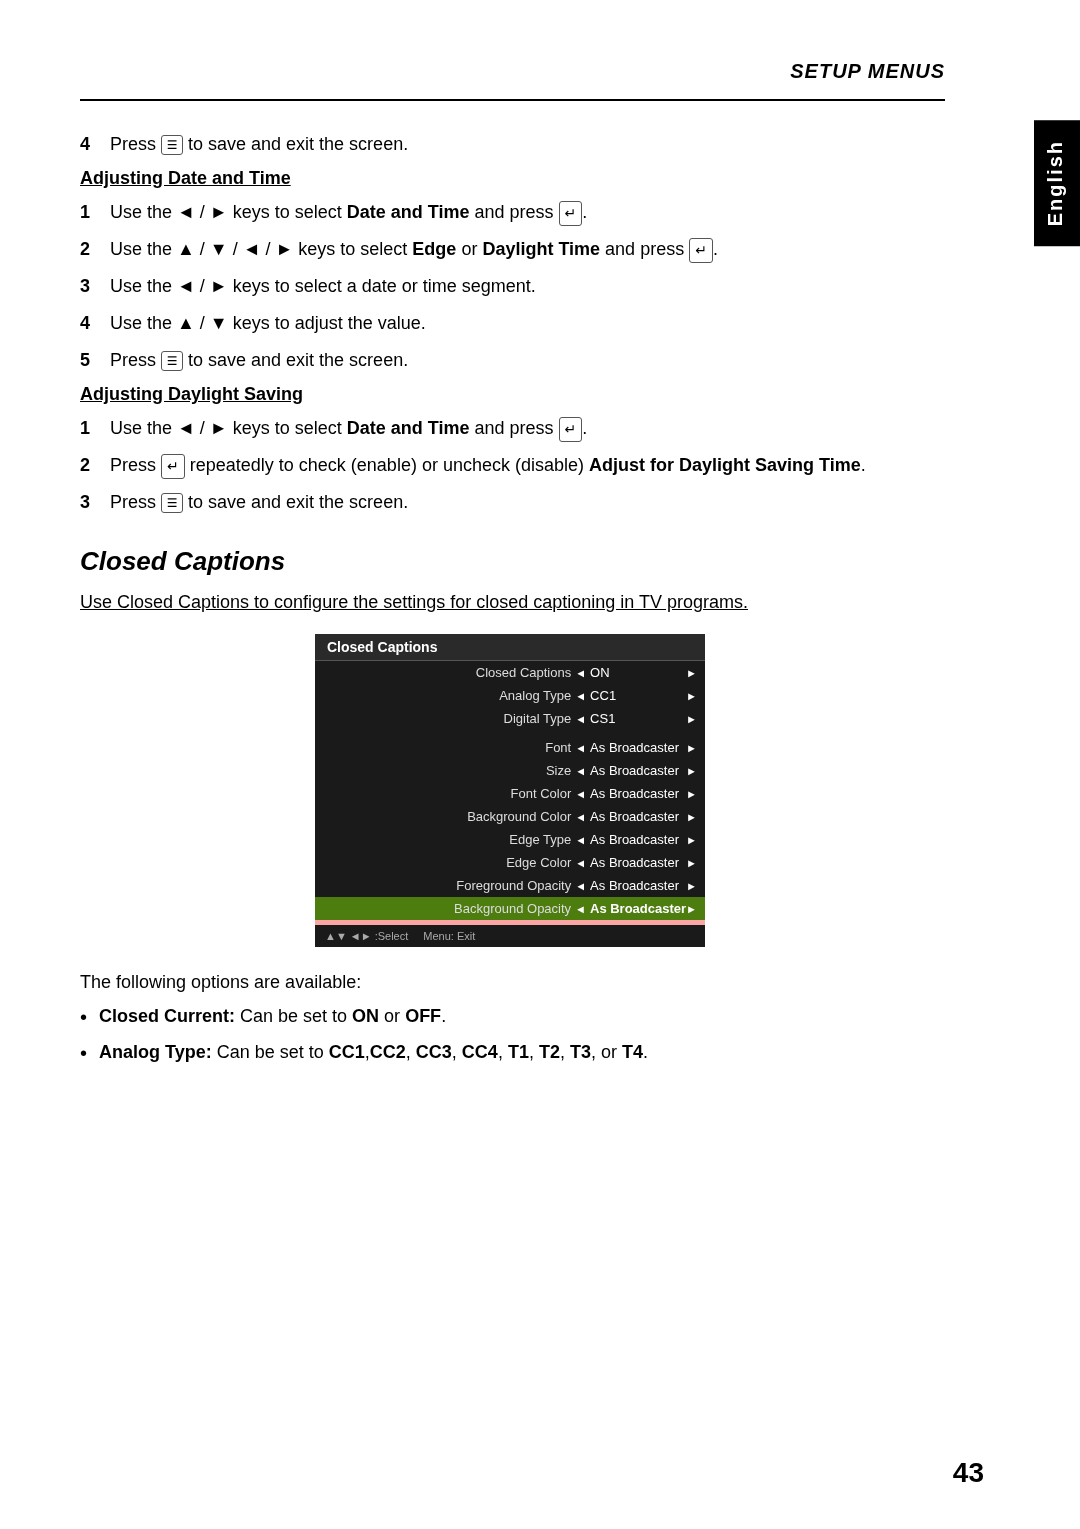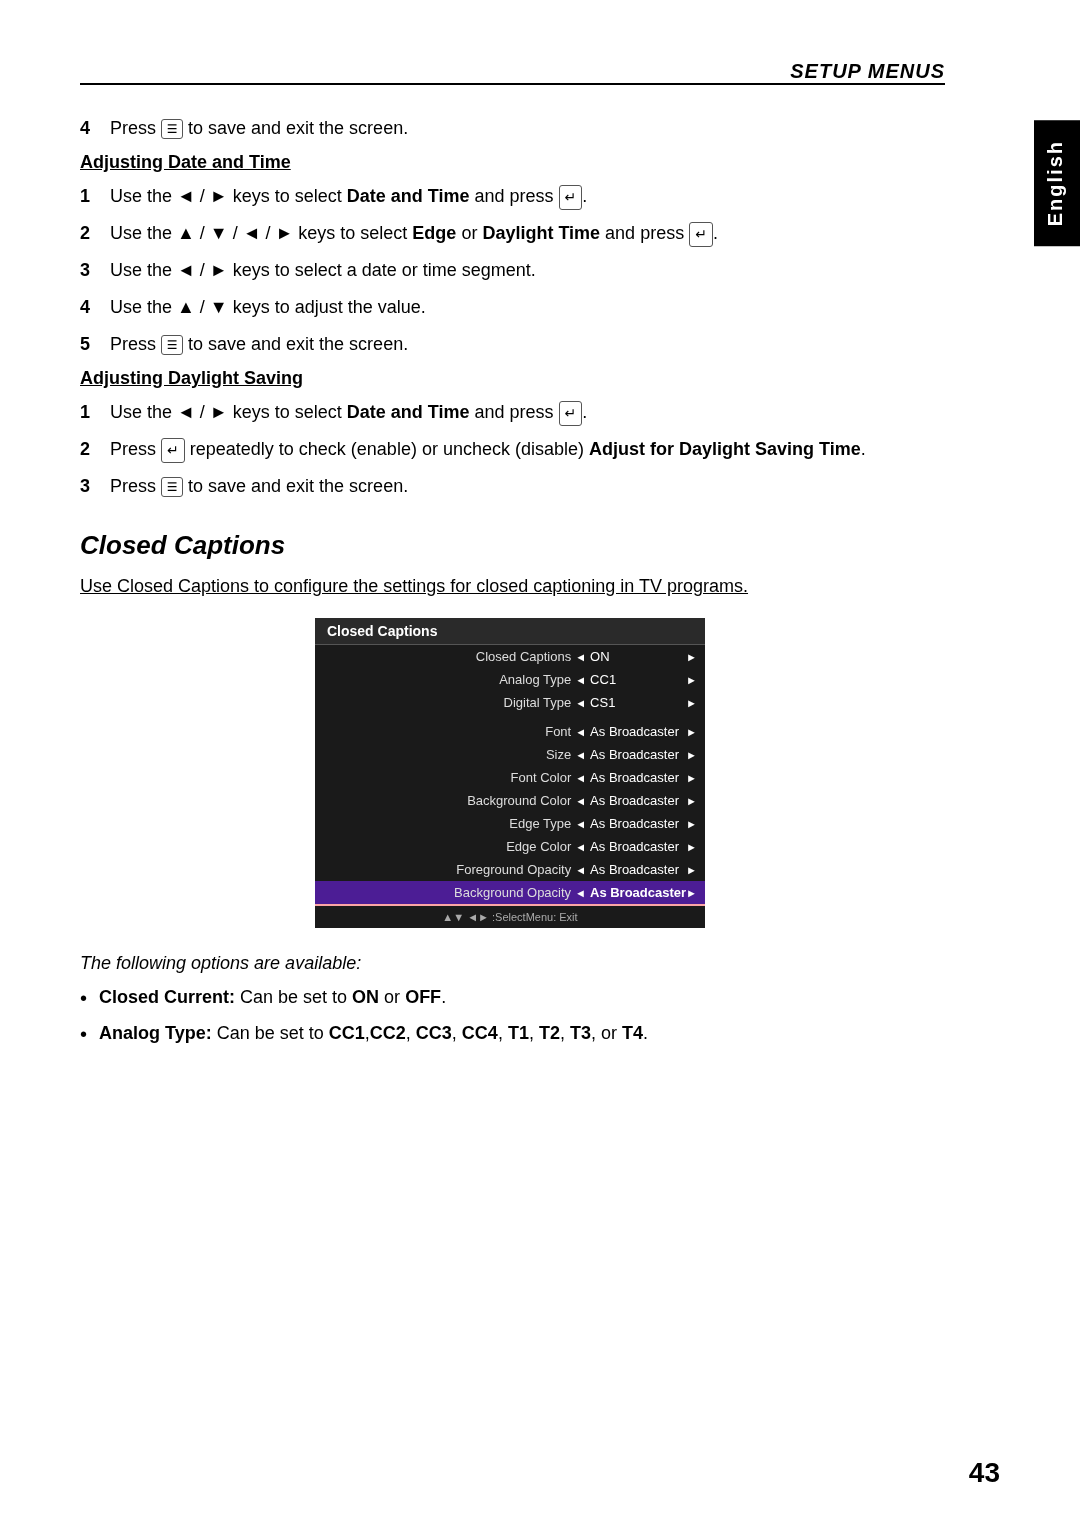--- a/index.html
+++ b/index.html
@@ -37,21 +37,21 @@
       padding: 20px 10px;
       text-align: center;
       letter-spacing: 2px;
     }
 
     
     .header-section {
       display: flex;
       justify-content: flex-end;
       align-items: flex-end;
-      margin-bottom: 0;
+      margin-bottom: 16px;
       padding-right: 55px;
     }
 
     .setup-menus-title {
       font-style: italic;
       font-size: 20px;
       font-weight: bold;
       letter-spacing: 1px;
     }
 
@@ -155,21 +155,21 @@
     }
 
     .menu-row {
       display: flex;
       align-items: center;
       padding: 4px 8px;
       border-bottom: none;
     }
 
     .menu-row.highlighted {
-      background: #4c1d95;
+      background: #4d7c0f;
     }
 
     .menu-label {
       text-align: right;
       flex: 1;
       padding-right: 4px;
       color: #ddd;
       font-size: 13px;
     }
 
@@ -182,23 +182,23 @@
     }
 
     .menu-spacer {
       height: 6px;
     }
 
     .menu-footer {
       padding: 5px 10px;
       font-size: 11px;
       color: #aaa;
-      border-top: 2px solid #fca5a5;
-      display: flex;
-      justify-content: center;
+      border-top: 5px solid #fca5a5;
+      display: flex;
+      gap: 15px;
     }
 
     
     .bullet-list {
       list-style: none;
       margin-top: 10px;
     }
 
     .bullet-list li {
       display: flex;
@@ -212,21 +212,21 @@
       font-size: 20px;
       margin-right: 12px;
       flex-shrink: 0;
       line-height: 1.4;
     }
 
     
     .page-number {
       position: absolute;
       bottom: 40px;
-      right: 80px;
+      right: 96px;
       font-size: 28px;
       font-weight: bold;
     }
 
     .tri-left {
       font-size: 11px;
     }
     .tri-right {
       font-size: 11px;
     }
@@ -399,21 +399,21 @@
           <span class="tri-right">►</span>
         </div>
 
         <div class="menu-footer">
           <span>▲▼ ◄► :Select</span>
           <span>Menu: Exit</span>
         </div>
       </div>
     </div>
 
-    <p style="font-size:18px; font-style:italic;">The following options are available:</p>
+    <p style="font-size:18px; ">The following options are available:</p>
 
     <ul class="bullet-list">
       <li>
         <span class="bullet-dot">•</span>
         <span>
           <strong>Closed Current:</strong> Can be set to <strong>ON</strong> or <strong>OFF</strong>.
         </span>
       </li>
       <li>
         <span class="bullet-dot">•</span>

